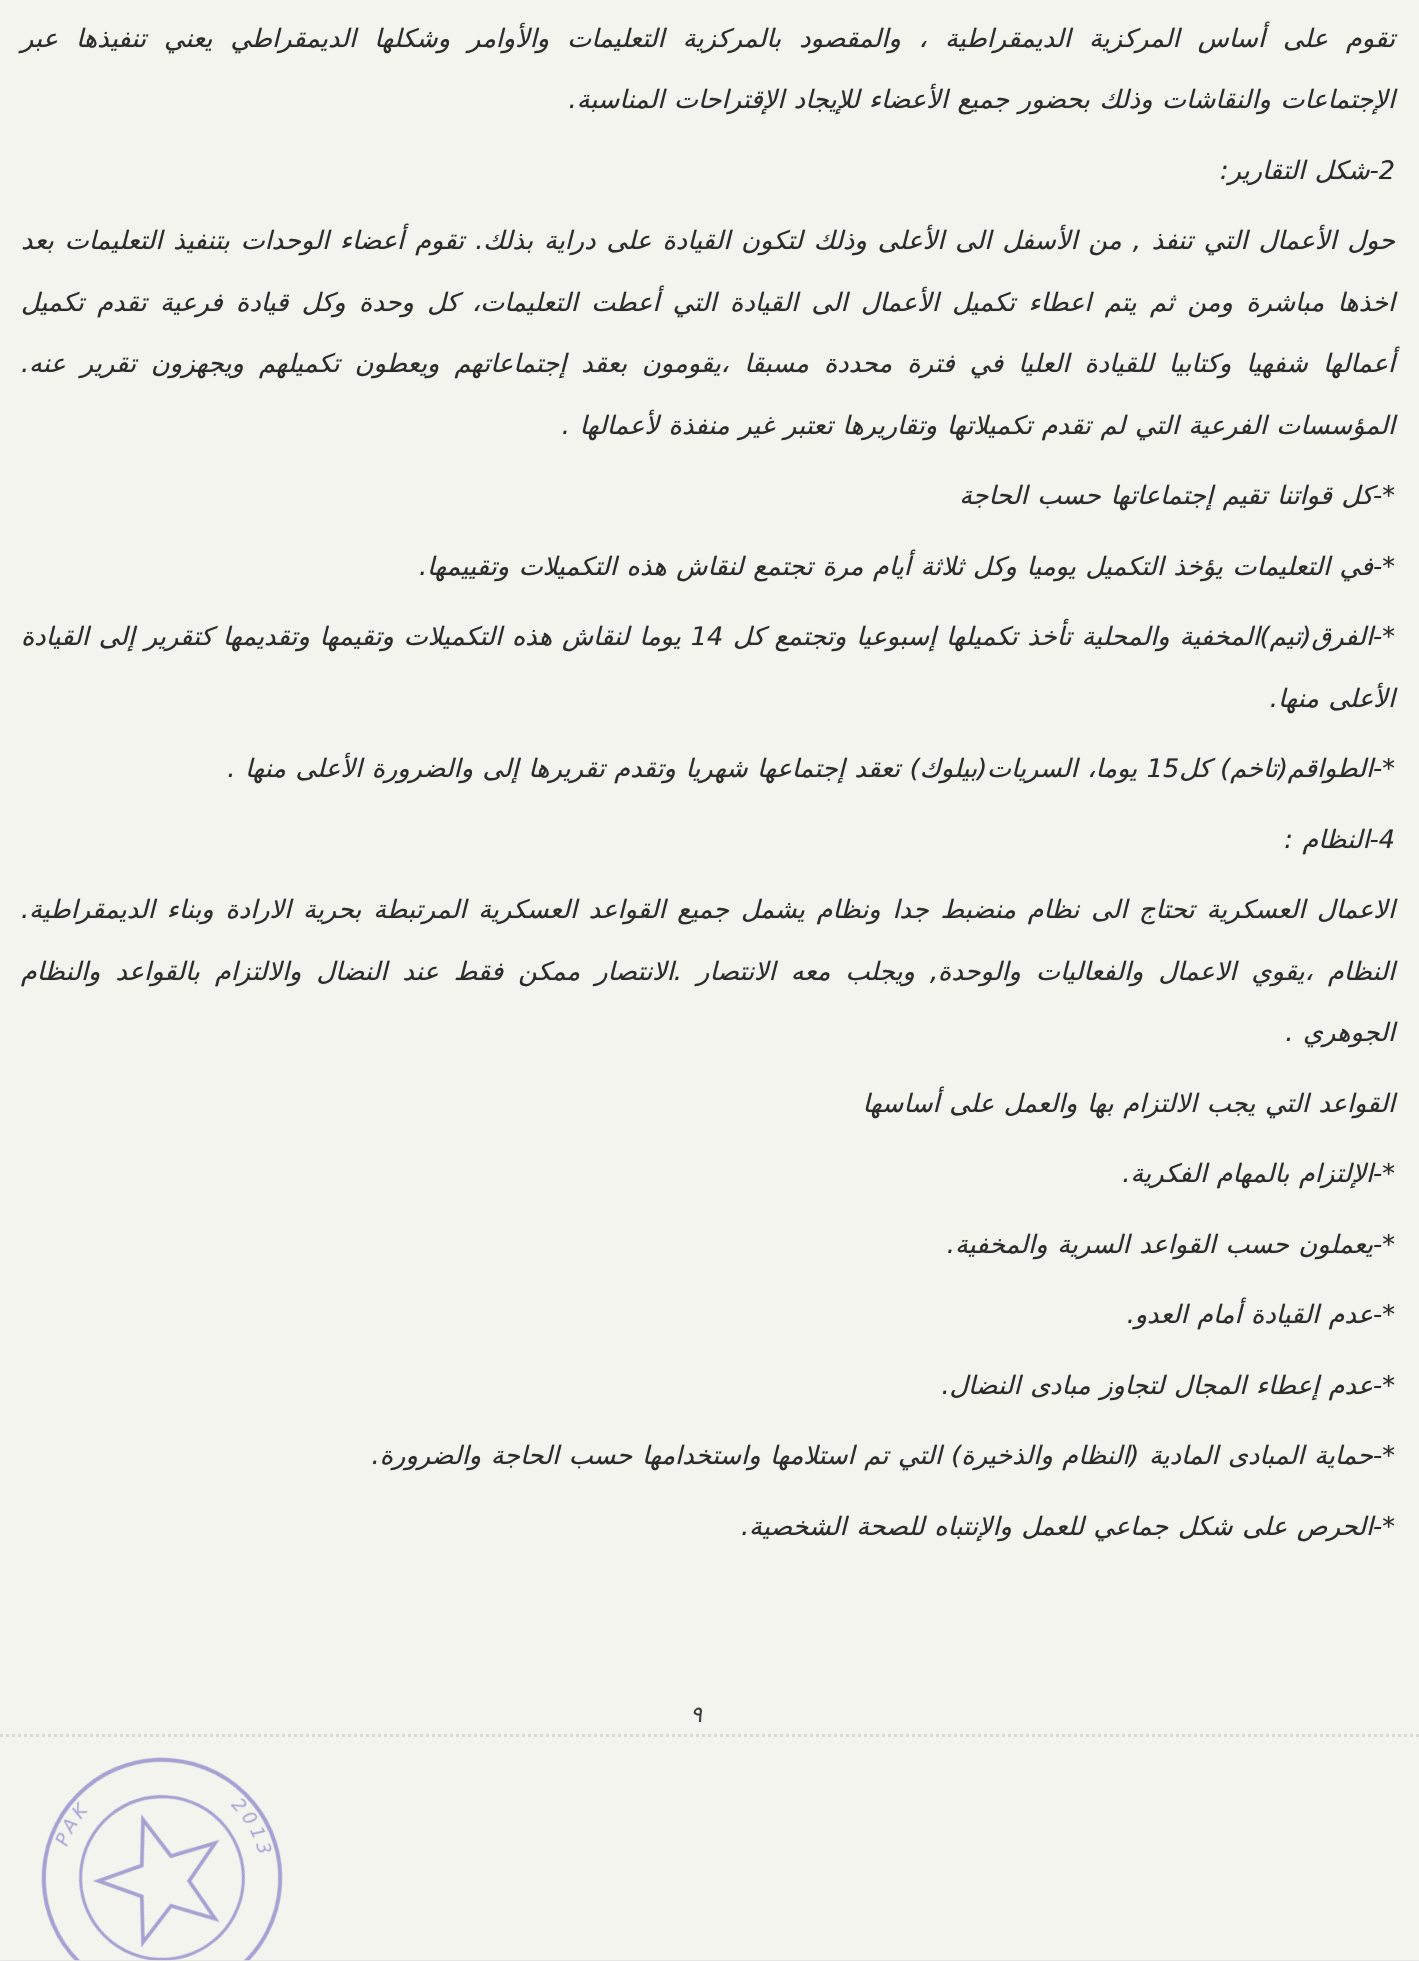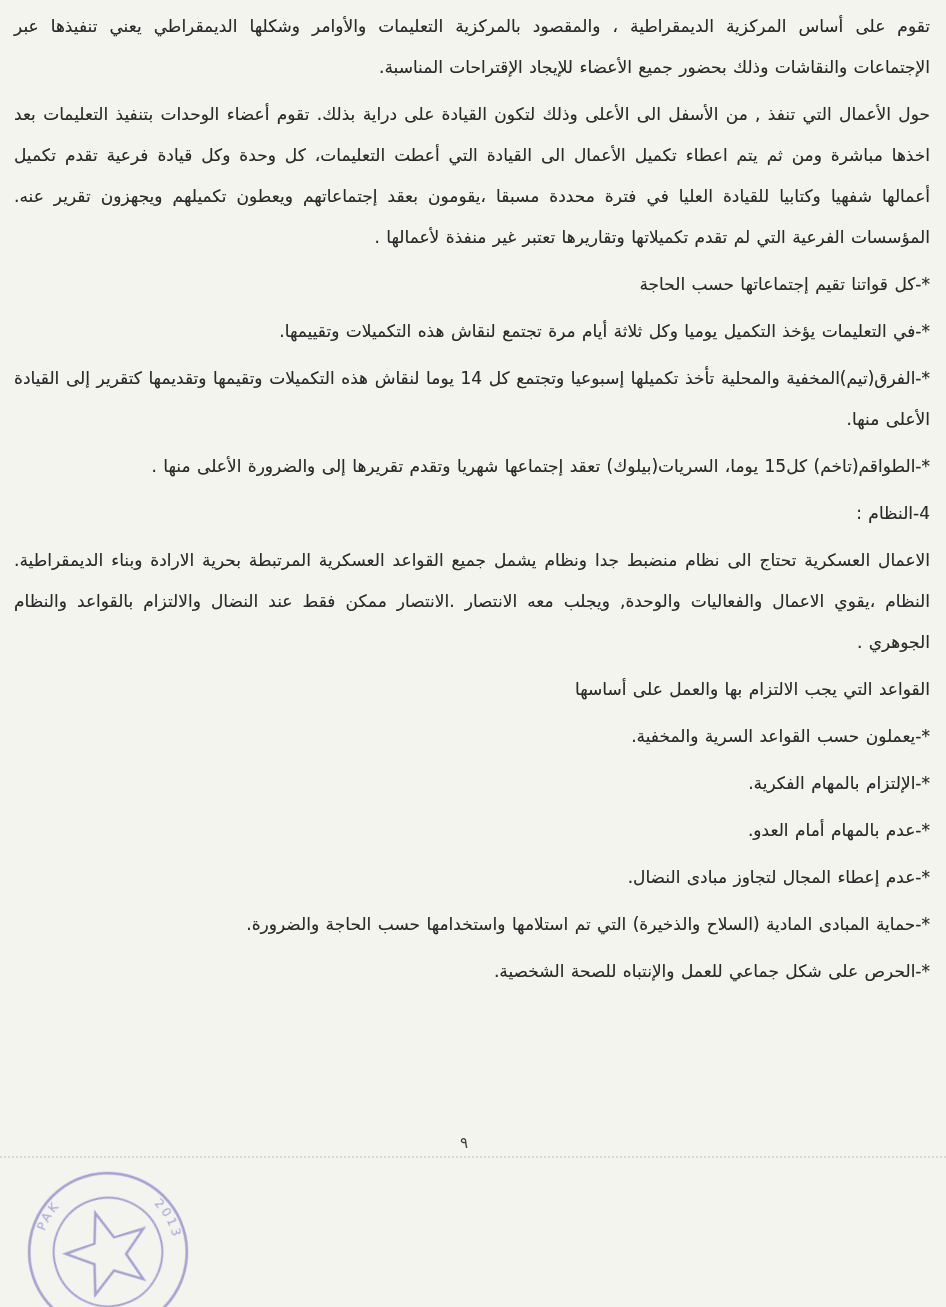--- a/index.html
+++ b/index.html
@@ -3,20 +3,21 @@
 <meta charset="utf-8">
 <style>
   html,body{margin:0;padding:0;background:#e9e9e6;}
   .page{
     position:relative;
     width:946px;height:1307px;
     background:#f4f4ef;
     overflow:hidden;
     font-family:"DejaVu Sans", sans-serif;
     box-shadow:0 0 6px rgba(0,0,0,.15);
+    font-style:italic;
   }
   .content{
     position:absolute; top:0; right:0; left:0;
     padding:6px 16px 0 14px;
     direction:rtl;
   }
   .blk{
     font-size:17px;
     line-height:41px;
     color:#2b2b2b;
@@ -51,33 +52,34 @@
     fill:#8f8acb;
   }
 </style>
 </head>
 <body>
 
 <div class="page">
 
   <div class="content">
     <div class="blk para">تقوم على أساس المركزية الديمقراطية ، والمقصود بالمركزية التعليمات والأوامر وشكلها الديمقراطي يعني تنفيذها عبر الإجتماعات والنقاشات وذلك بحضور جميع الأعضاء للإيجاد الإقتراحات المناسبة.</div>
+    <div class="blk head">2-شكل التقارير:</div>
     <div class="blk para">حول الأعمال التي تنفذ , من الأسفل الى الأعلى وذلك لتكون القيادة على دراية بذلك. تقوم أعضاء الوحدات بتنفيذ التعليمات بعد اخذها مباشرة ومن ثم يتم اعطاء تكميل الأعمال الى القيادة التي أعطت التعليمات، كل وحدة وكل قيادة فرعية تقدم تكميل أعمالها شفهيا وكتابيا للقيادة العليا في فترة محددة مسبقا ،يقومون بعقد إجتماعاتهم ويعطون تكميلهم ويجهزون تقرير عنه. المؤسسات الفرعية التي لم تقدم تكميلاتها وتقاريرها تعتبر غير منفذة لأعمالها .</div>
     <div class="blk bullet">*-كل قواتنا تقيم إجتماعاتها حسب الحاجة</div>
     <div class="blk bullet">*-في التعليمات يؤخذ التكميل يوميا وكل ثلاثة أيام مرة تجتمع لنقاش هذه التكميلات وتقييمها.</div>
     <div class="blk bullet para">*-الفرق(تيم)المخفية والمحلية تأخذ تكميلها إسبوعيا وتجتمع كل 14 يوما لنقاش هذه التكميلات وتقيمها وتقديمها كتقرير إلى القيادة الأعلى منها.</div>
     <div class="blk bullet">*-الطواقم(تاخم) كل15 يوما، السريات(بيلوك) تعقد إجتماعها شهريا وتقدم تقريرها إلى والضرورة الأعلى منها .</div>
     <div class="blk head">4-النظام :</div>
     <div class="blk para">الاعمال العسكرية تحتاج الى نظام منضبط جدا ونظام يشمل جميع القواعد العسكرية المرتبطة بحرية الارادة وبناء الديمقراطية. النظام ،يقوي الاعمال والفعاليات والوحدة, ويجلب معه الانتصار .الانتصار ممكن فقط عند النضال والالتزام بالقواعد والنظام الجوهري .</div>
     <div class="blk sub">القواعد التي يجب الالتزام بها والعمل على أساسها</div>
+    <div class="blk bullet">*-الإلتزام بالمهام الفكرية.</div>
     <div class="blk bullet">*-يعملون حسب القواعد السرية والمخفية.</div>
-    <div class="blk bullet">*-الإلتزام بالمهام الفكرية.</div>
-    <div class="blk bullet">*-عدم بالمهام أمام العدو.</div>
+    <div class="blk bullet">*-عدم القيادة أمام العدو.</div>
     <div class="blk bullet">*-عدم إعطاء المجال لتجاوز مبادى النضال.</div>
-    <div class="blk bullet">*-حماية المبادى المادية (السلاح والذخيرة) التي تم استلامها واستخدامها حسب الحاجة والضرورة.</div>
+    <div class="blk bullet">*-حماية المبادى المادية (النظام والذخيرة) التي تم استلامها واستخدامها حسب الحاجة والضرورة.</div>
     <div class="blk bullet">*-الحرص على شكل جماعي للعمل والإنتباه للصحة الشخصية.</div>
   </div>
 
   <div class="dotted-rule"></div>
 
   <div class="page-num">٩</div>
 
   <svg class="stamp" viewBox="0 0 168 168" xmlns="http://www.w3.org/2000/svg">
     <circle cx="84" cy="84" r="77" fill="none" stroke="#8f8acb" stroke-width="2.6"></circle>
     <circle cx="84" cy="84" r="53" fill="none" stroke="#8f8acb" stroke-width="2"></circle>

